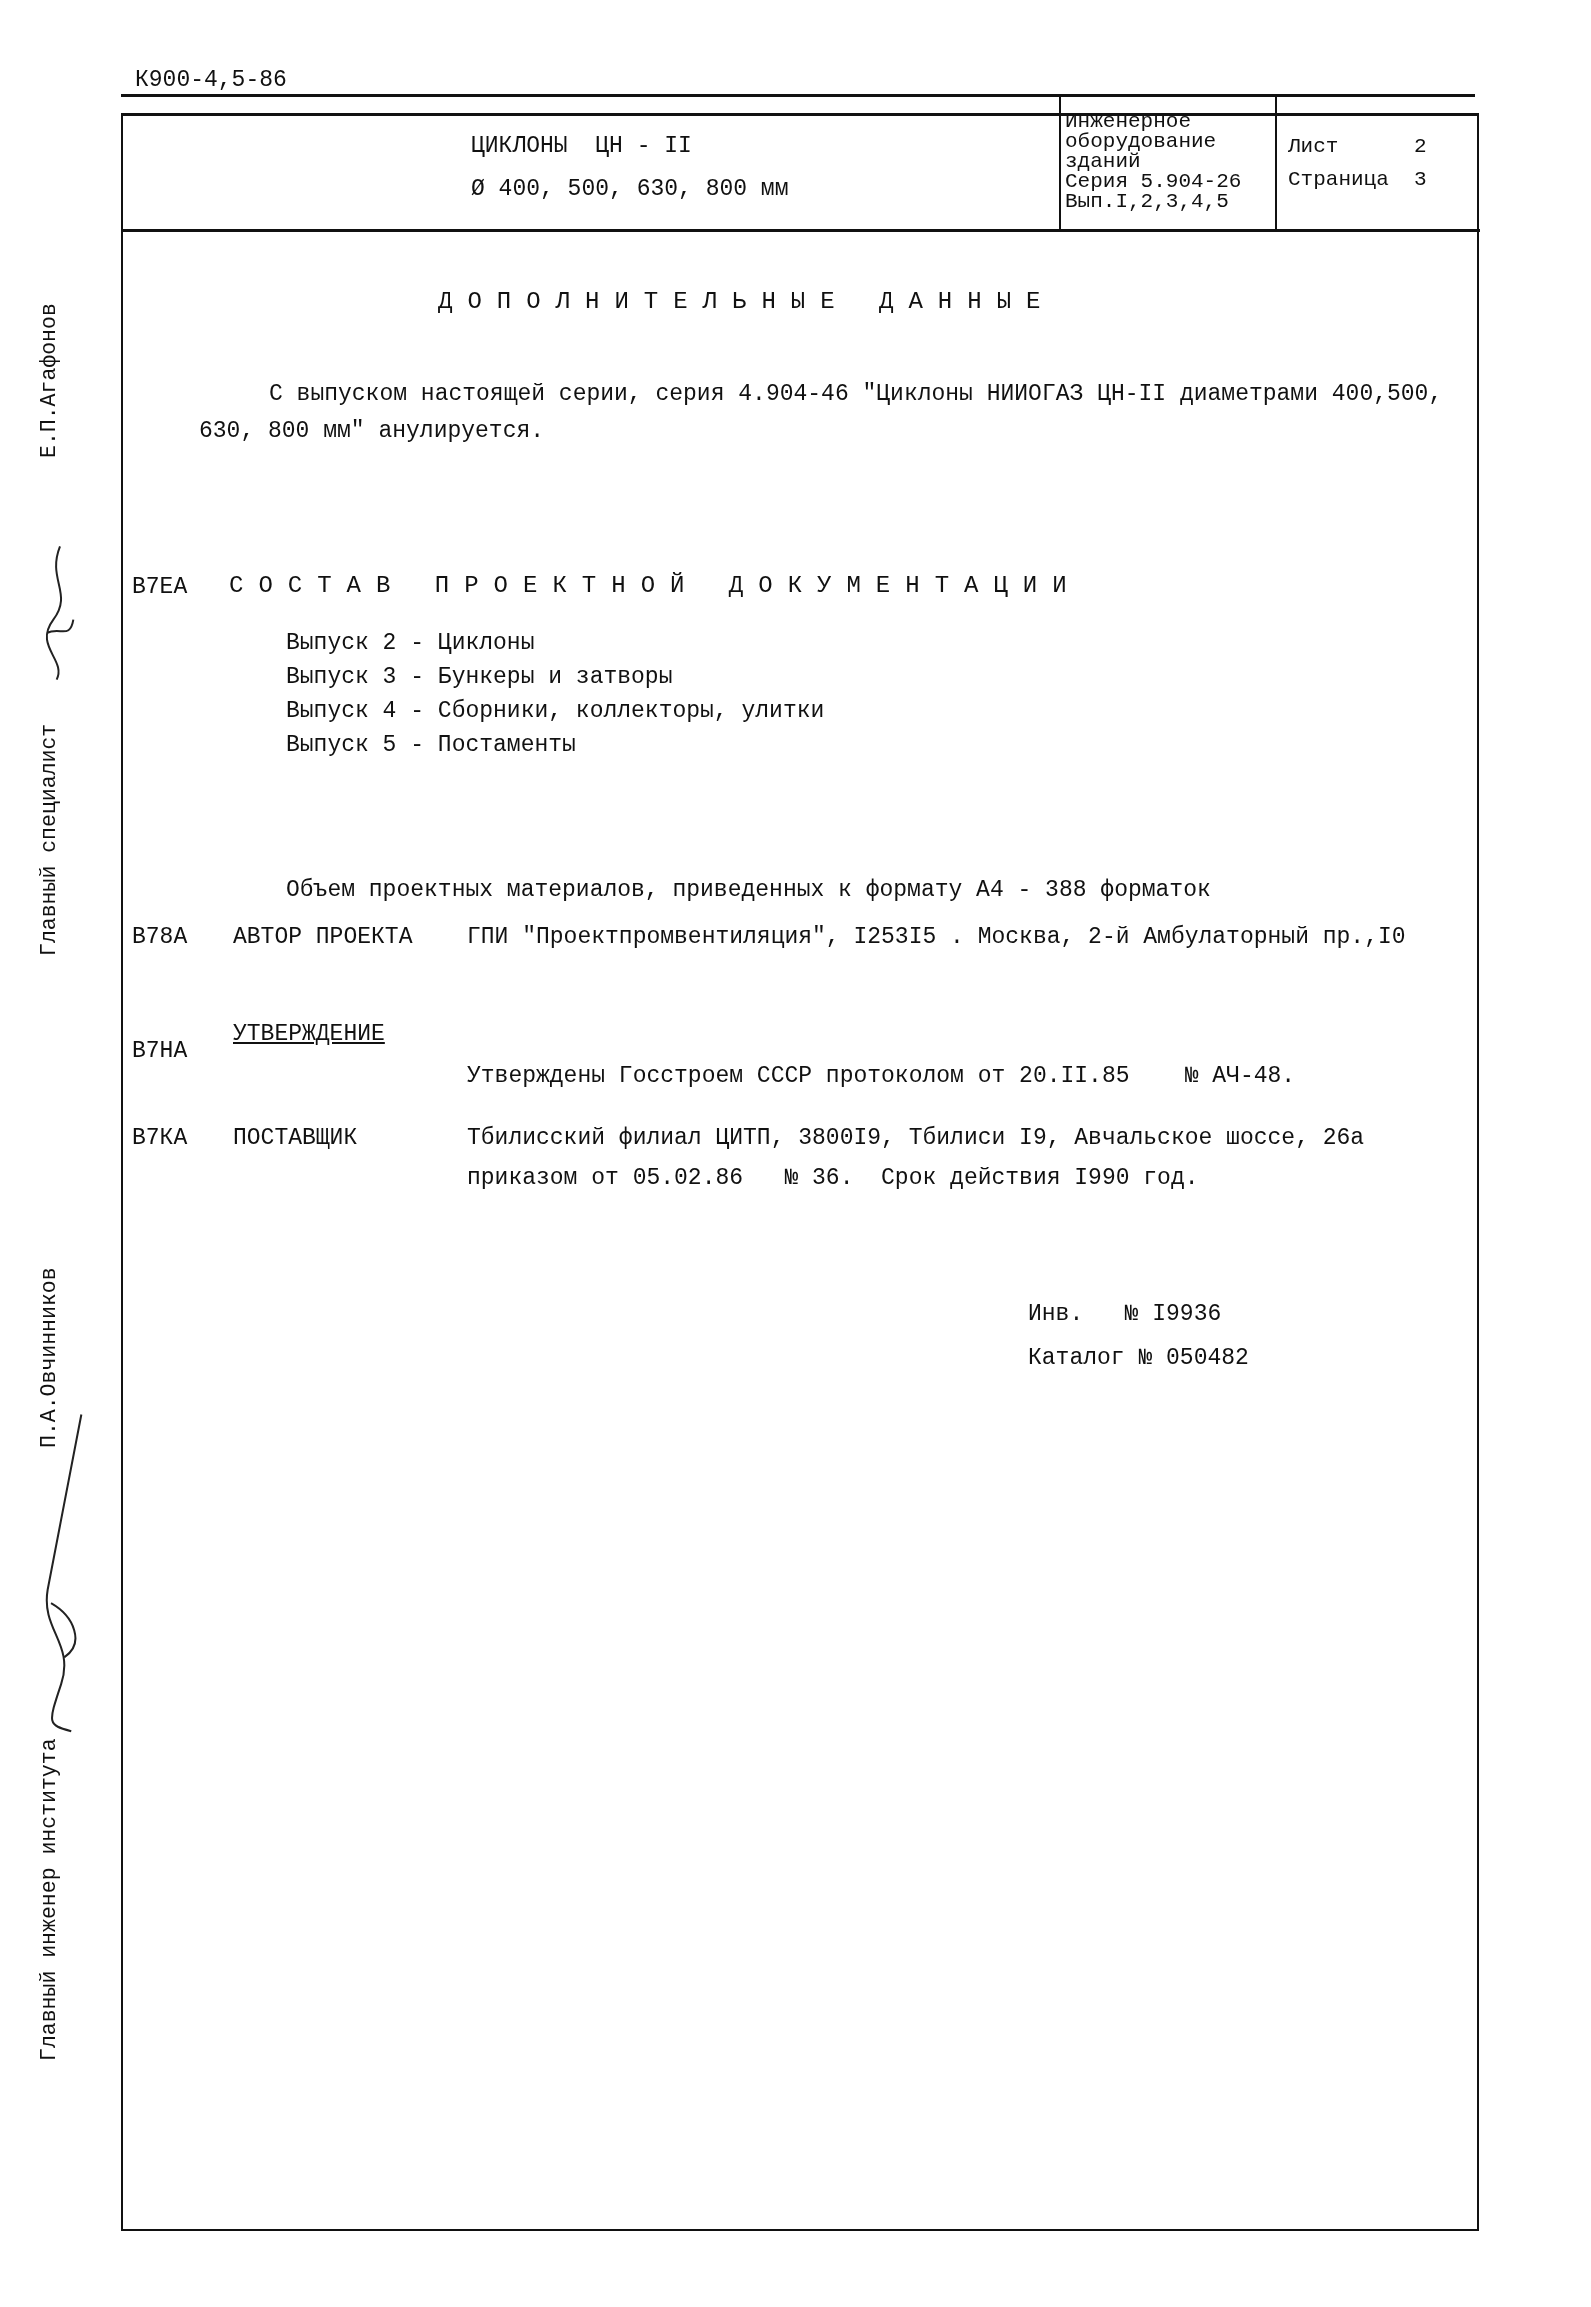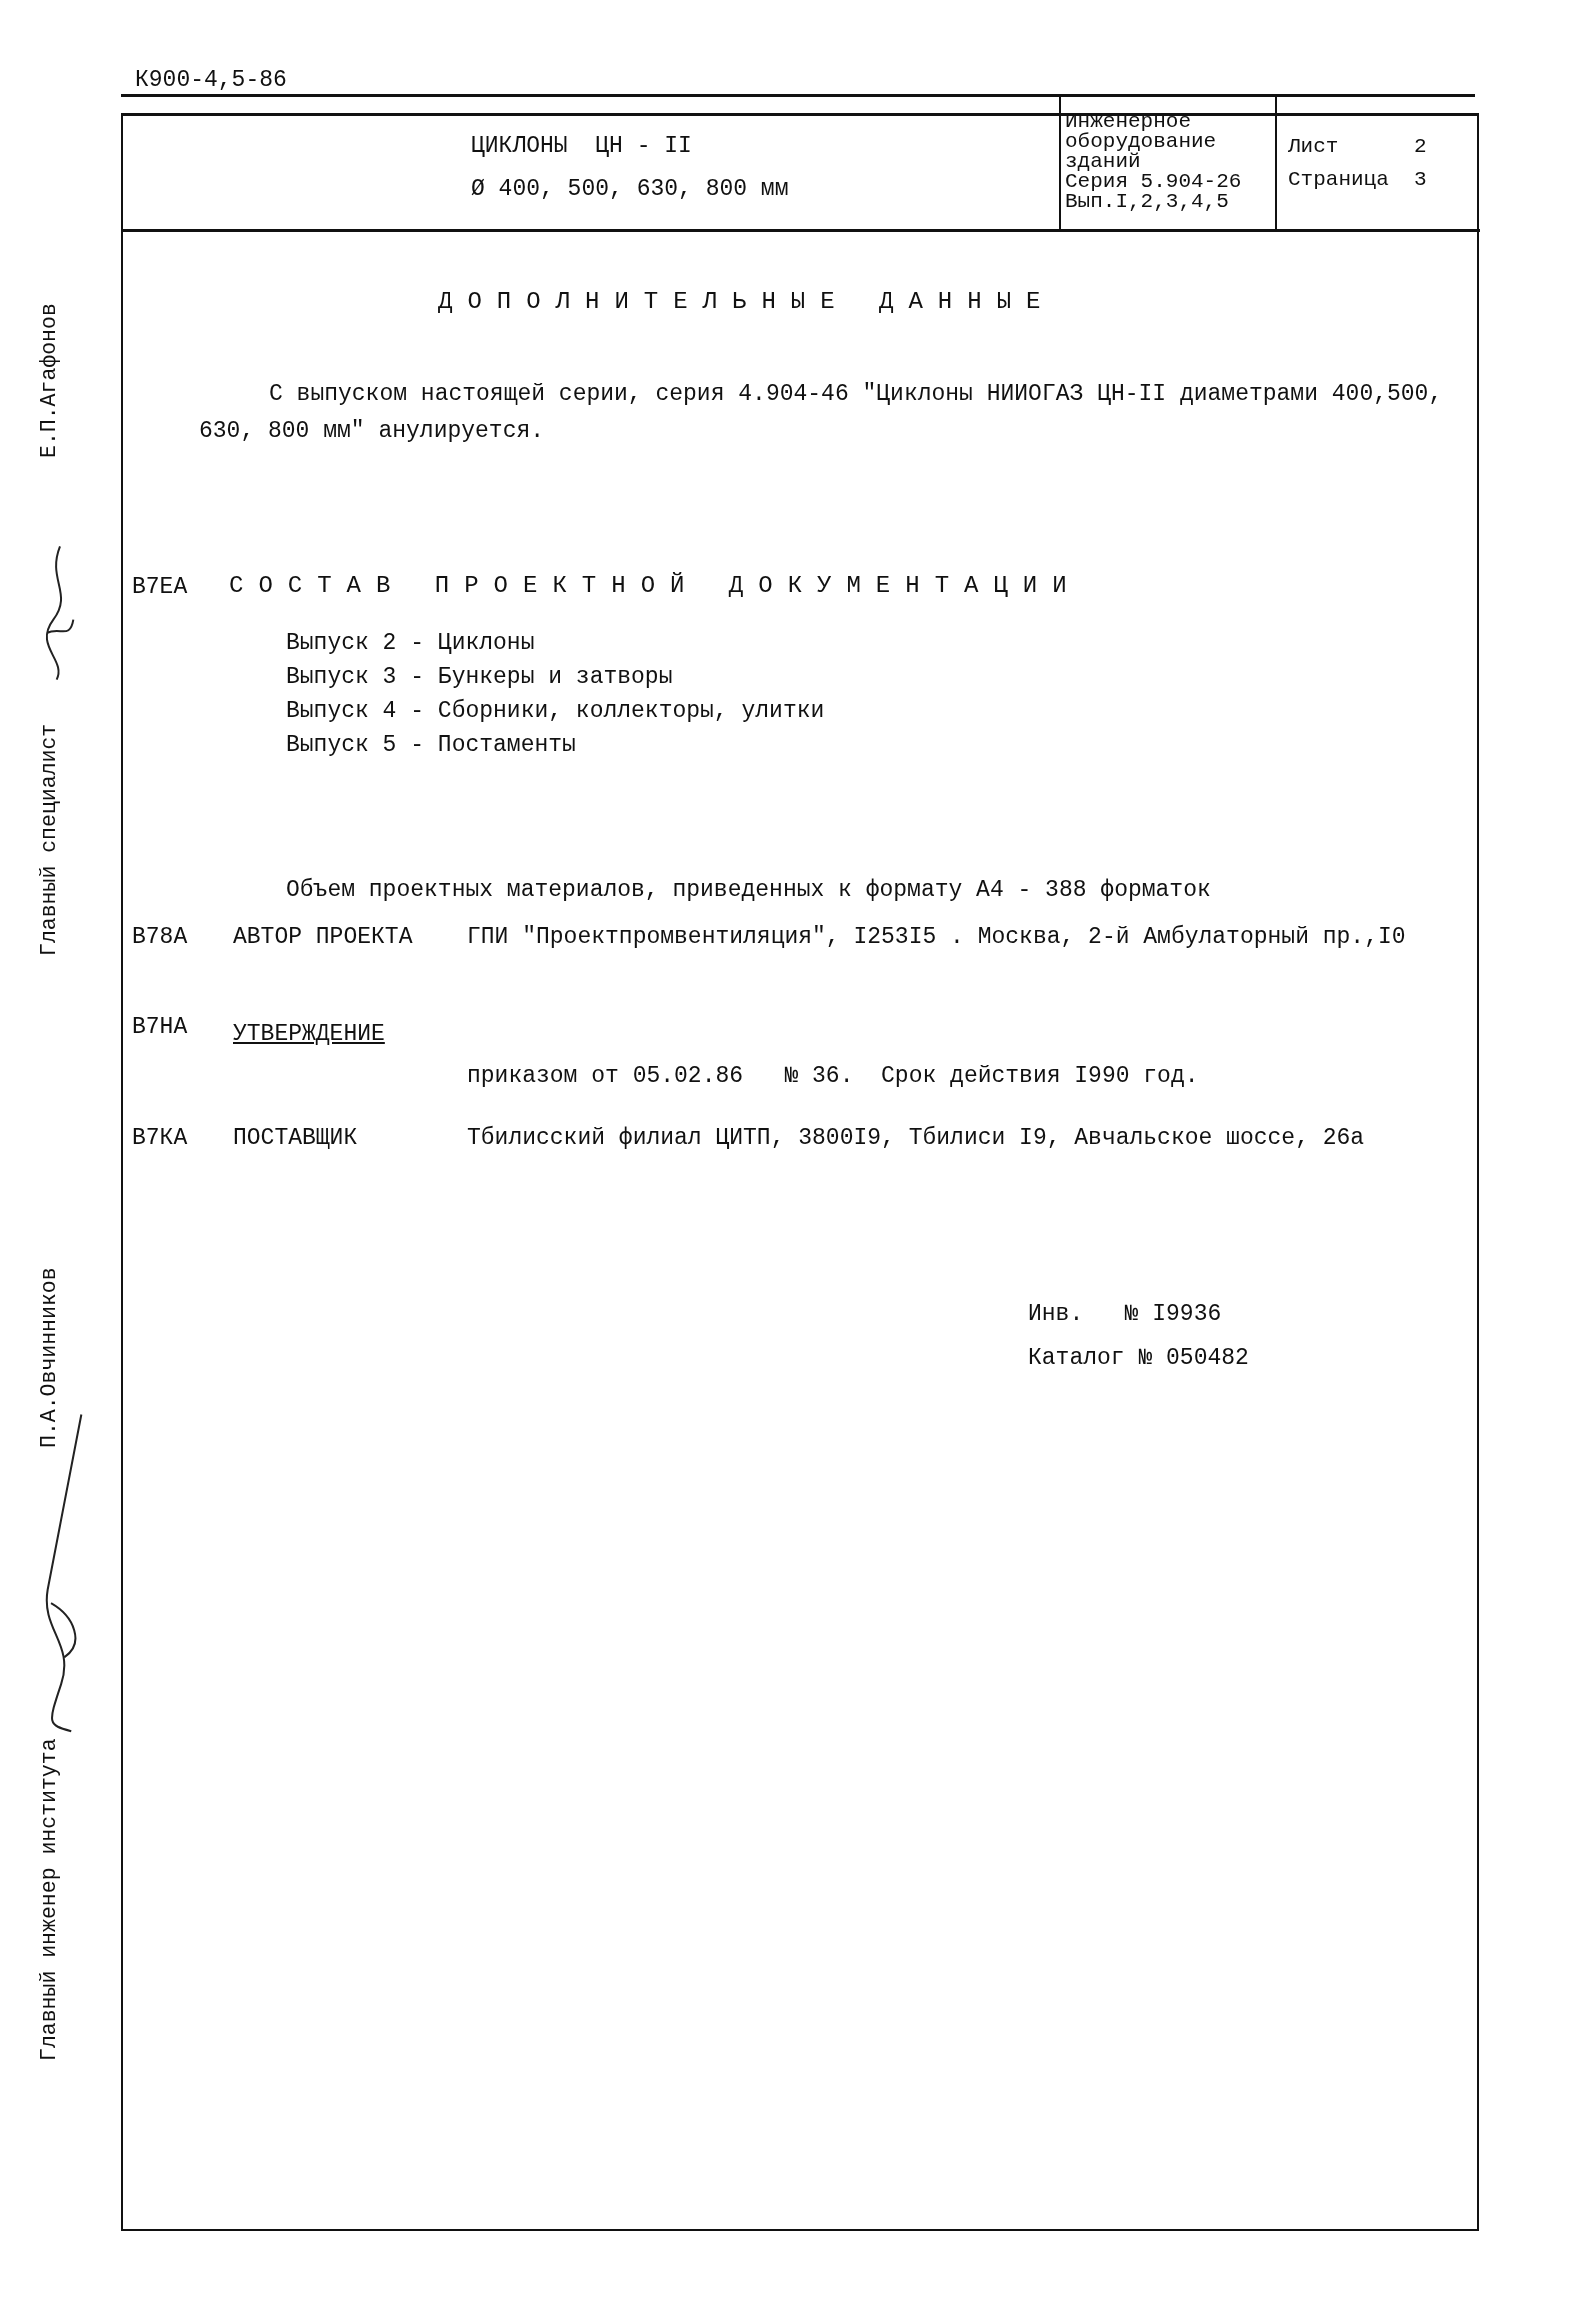--- a/index.html
+++ b/index.html
@@ -64,23 +64,24 @@
   <div>Выпуск 4 - Сборники, коллекторы, улитки</div>
   <div>Выпуск 5 - Постаменты</div>
 </div>
 
 <div class="abs mono" style="left:286px;top:877px;">Объем проектных материалов, приведенных к формату А4 - 388 форматок</div>
 
 <div class="abs mono" style="left:132px;top:924px;">В78А</div>
 <div class="abs mono" style="left:233px;top:924px;">АВТОР ПРОЕКТА</div>
 <div class="abs mono" style="left:467px;top:924px;">ГПИ "Проектпромвентиляция", I253I5 . Москва, 2-й Амбулаторный пр.,I0</div>
 
-<div class="abs mono" style="left:132px;top:1014px;">В7НА</div>
+<div class="abs mono" style="left:132px;top:1038px;">В7НА</div>
 <div class="abs mono" style="left:233px;top:991px;text-decoration:underline;margin-top:30px;">УТВЕРЖДЕНИЕ</div>
 <div style="position:absolute;left:467px;top:991px;font-size:23px;line-height:34px;white-space:pre;">
+  <div>Утверждены Госстроем СССР протоколом от 20.II.85    № АЧ-48.</div>
   <div>приказом от 05.02.86   № 36.  Срок действия I990 год.</div>
 </div>
 
 <div class="abs mono" style="left:132px;top:1125px;">В7КА</div>
 <div class="abs mono" style="left:233px;top:1125px;">ПОСТАВЩИК</div>
 <div class="abs mono" style="left:467px;top:1125px;">Тбилисский филиал ЦИТП, 3800I9, Тбилиси I9, Авчальское шоссе, 26а</div>
 
 <div class="abs mono" style="left:1028px;top:1301px;white-space:pre;">Инв.   № I9936</div>
 <div class="abs mono" style="left:1028px;top:1345px;">Каталог № 050482</div>
 

